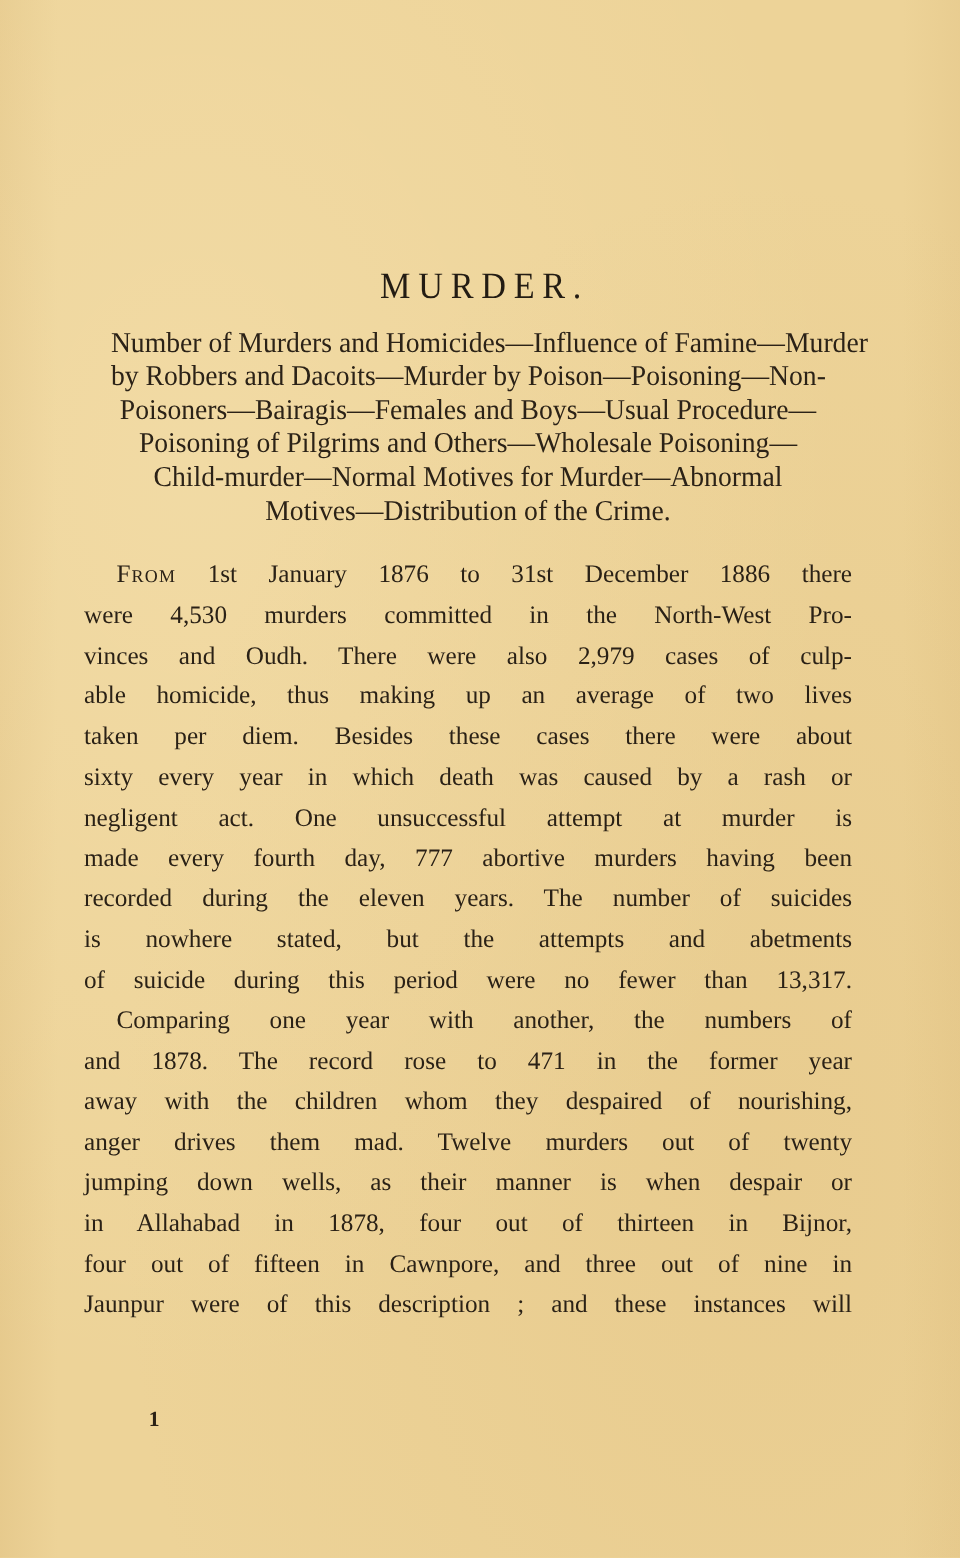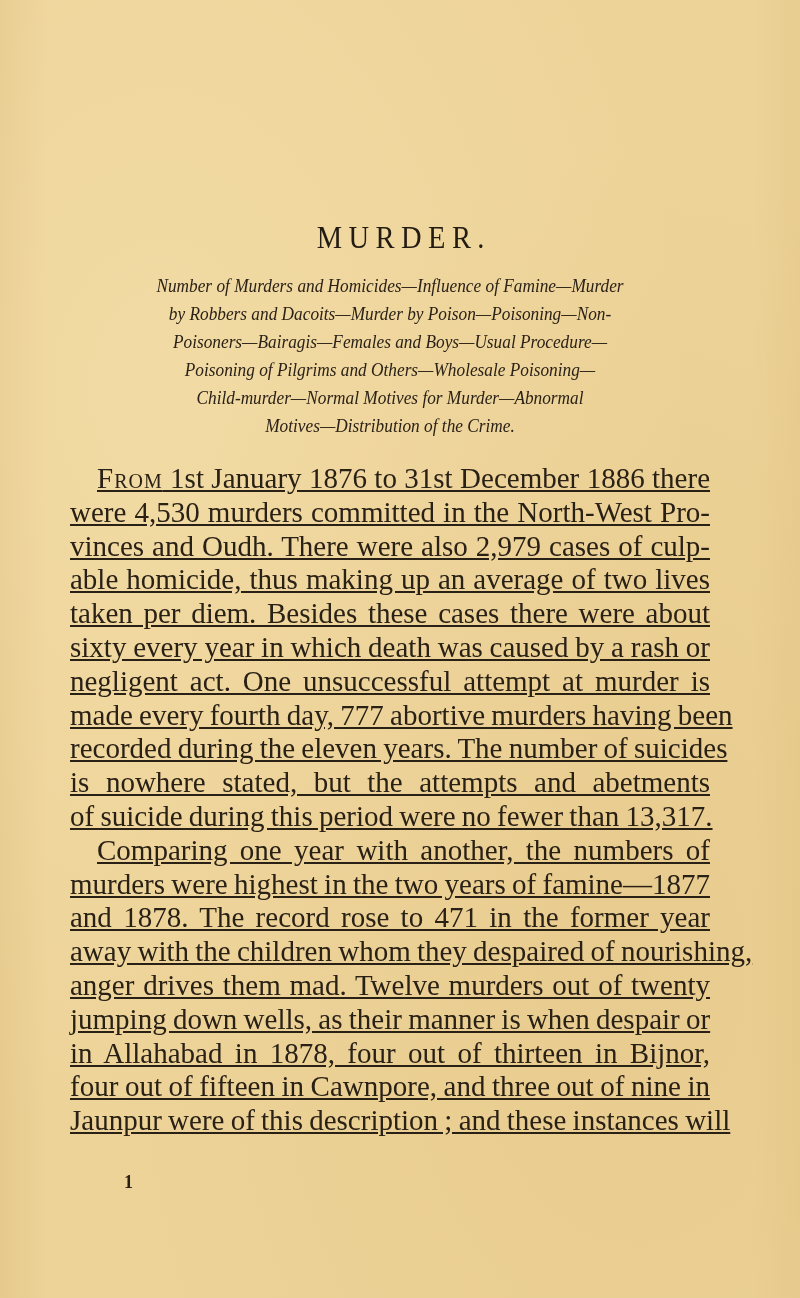--- a/index.html
+++ b/index.html
@@ -19,32 +19,31 @@
     position: absolute; left: 0; width: 800px; top: 220px;
     text-align: center;
     font-family: "Liberation Serif", serif;
     font-size: 31px; letter-spacing: 7px; line-height: 36px;
     color: #231c13;
     padding-left: 4px;
     transform: scaleX(0.92);
   }
   .synopsis {
     position: absolute; left: 80px; width: 620px; top: 272px;
-    text-align: center; font-style: italic;
+    text-align: center; 
     font-family: "Liberation Serif", serif;
-    font-size: 18px; line-height: 28px;
+    font-size: 24px; line-height: 28px;
     color: #2b2217;
   }
   .synopsis .sline { display: block; white-space: nowrap; transform: scaleX(0.96); }
   .body {
     position: absolute; left: 70px; width: 640px; top: 462px;
     font-family: "Liberation Serif", serif;
-    font-size: 29px; line-height: 33.8px;
+    font-size: 21px; line-height: 33.8px;
     color: #2a2116;
-    text-decoration: underline;
   }
   .body .line {
     display: block; height: 33.8px;
     text-align: justify; text-align-last: justify;
     white-space: nowrap; overflow: visible;
     word-spacing: -1px;
   }
   .body .line.indent { padding-left: 27px; }
   .smallcaps { font-variant: small-caps; letter-spacing: 1px; }
   .pageno {
@@ -77,21 +76,20 @@
       <span class="line" style="white-space: nowrap;">taken per diem. Besides these cases there were about</span>
       <span class="line" style="white-space: nowrap;">sixty every year in which death was caused by a rash or</span>
       <span class="line" style="white-space: nowrap;">negligent act. One unsuccessful attempt at murder is</span>
       <span class="line" style="white-space: nowrap;">made every fourth day, 777 abortive murders having been</span>
       <span class="line" style="white-space: nowrap;">recorded during the eleven years. The number of suicides</span>
       <span class="line" style="white-space: nowrap;">is nowhere stated, but the attempts and abetments</span>
       <span class="line" style="white-space: nowrap;">of suicide during this period were no fewer than 13,317.</span>
     </div>
     <div class="paragraph">
       <span class="line indent" style="white-space: nowrap;">Comparing one year with another, the numbers of</span>
-      <span class="line" style="white-space: nowrap;">murders were highest in the two years of famine—1877</span>
       <span class="line" style="white-space: nowrap;">and 1878. The record rose to 471 in the former year</span>
       <span class="line" style="white-space: nowrap;">away with the children whom they despaired of nourishing,</span>
       <span class="line" style="white-space: nowrap;">anger drives them mad. Twelve murders out of twenty</span>
       <span class="line" style="white-space: nowrap;">jumping down wells, as their manner is when despair or</span>
       <span class="line" style="white-space: nowrap;">in Allahabad in 1878, four out of thirteen in Bijnor,</span>
       <span class="line" style="white-space: nowrap;">four out of fifteen in Cawnpore, and three out of nine in</span>
       <span class="line" style="white-space: nowrap;">Jaunpur were of this description ; and these instances will</span>
     </div>
   </div>
 

